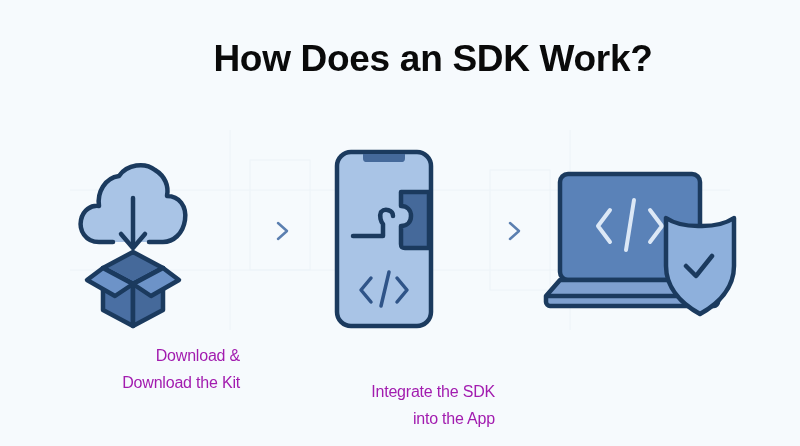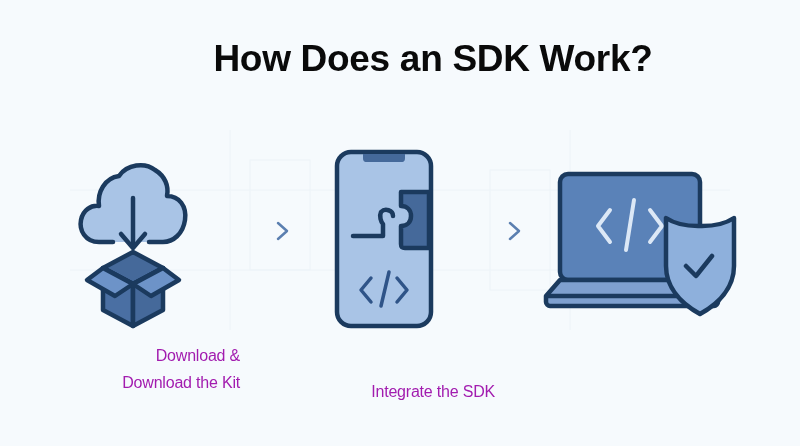--- a/index.html
+++ b/index.html
@@ -111,15 +111,16 @@
     <polyline points="144,96 154,106 170,86" fill="none" stroke="#1b3a5e" stroke-width="4.5"></polyline>
   </g>
 </svg>
 
 <div class="label" style="left:40px; top:342px; width:200px;">
   <div>Download &amp;</div>
   <div>Download the Kit</div>
 </div>
 <div class="label" style="left:270px; top:342px; width:225px;margin-top:36px;">
   <div>Integrate the SDK</div>
+  <div>into the App</div>
 </div>
 <div class="label" style="left:525px; top:342px; width:210px;">
 </div>
 
 </body></html>

